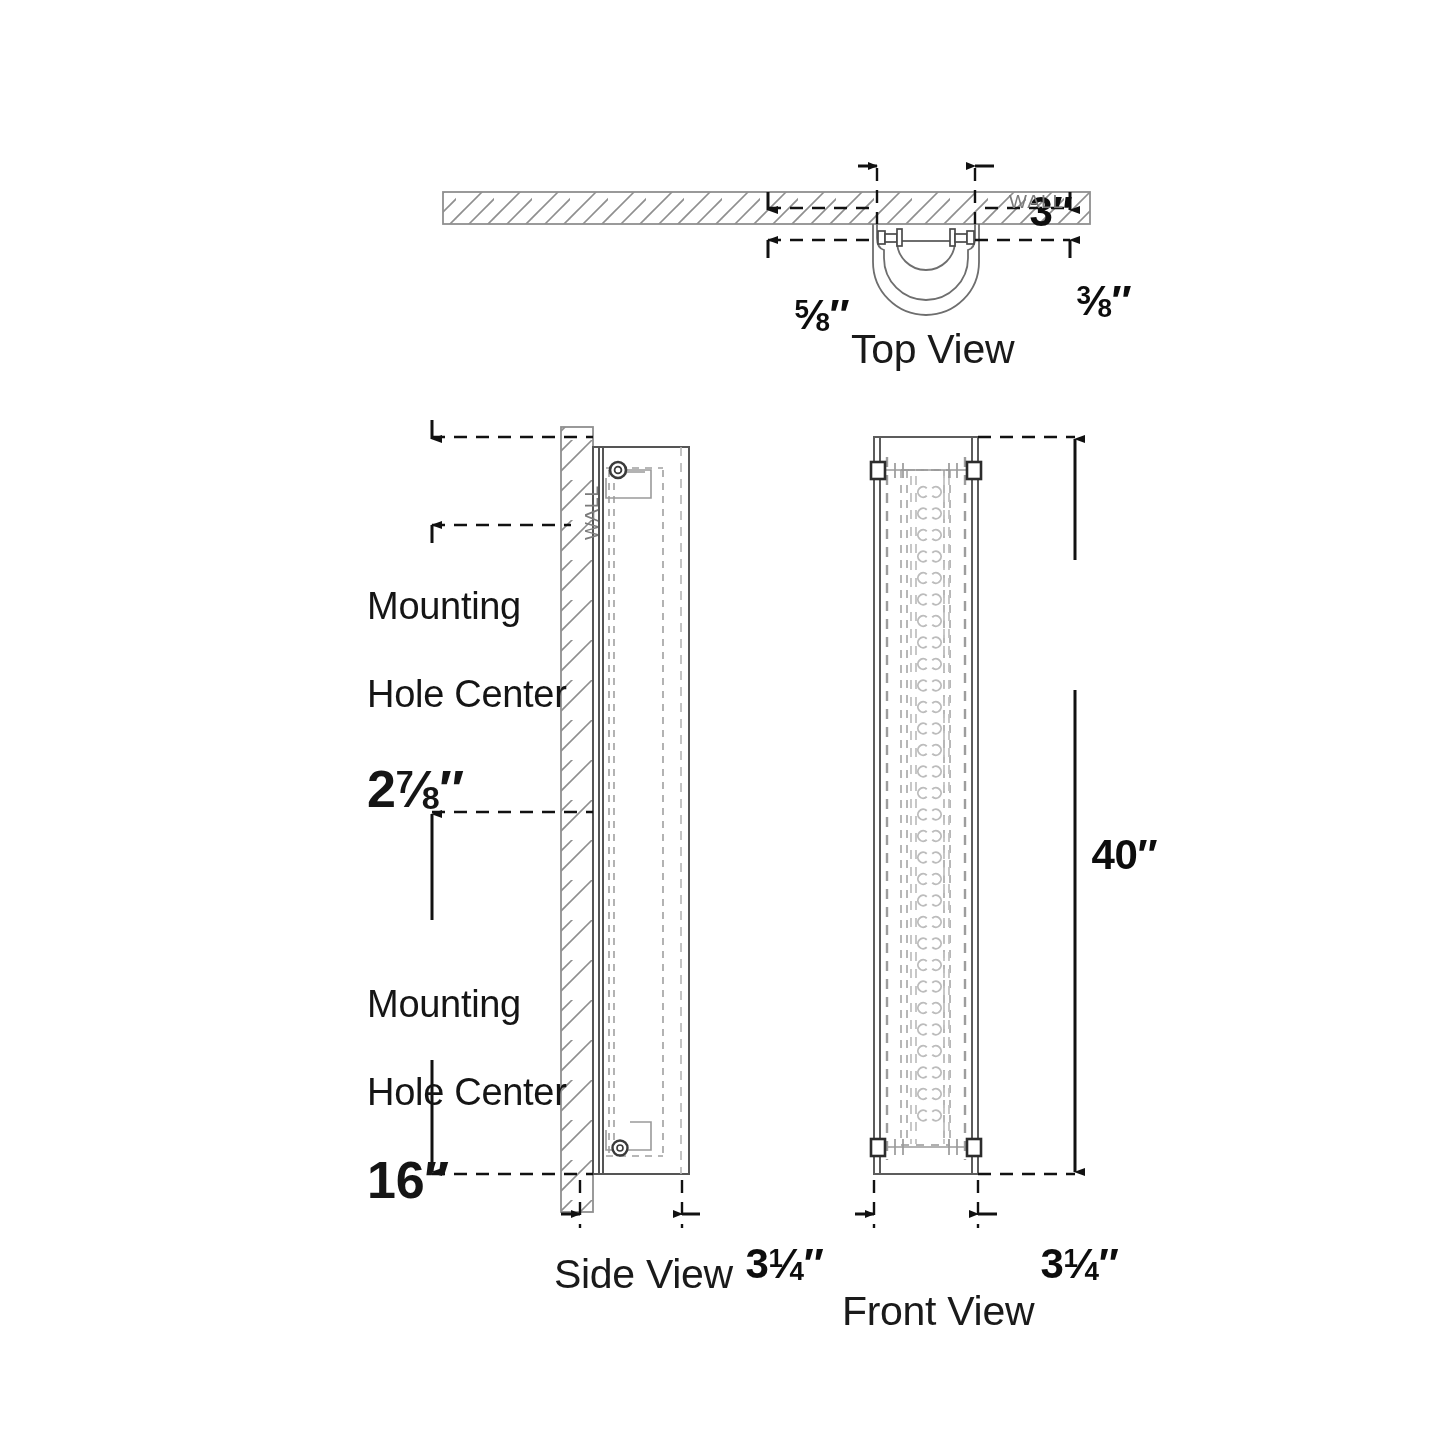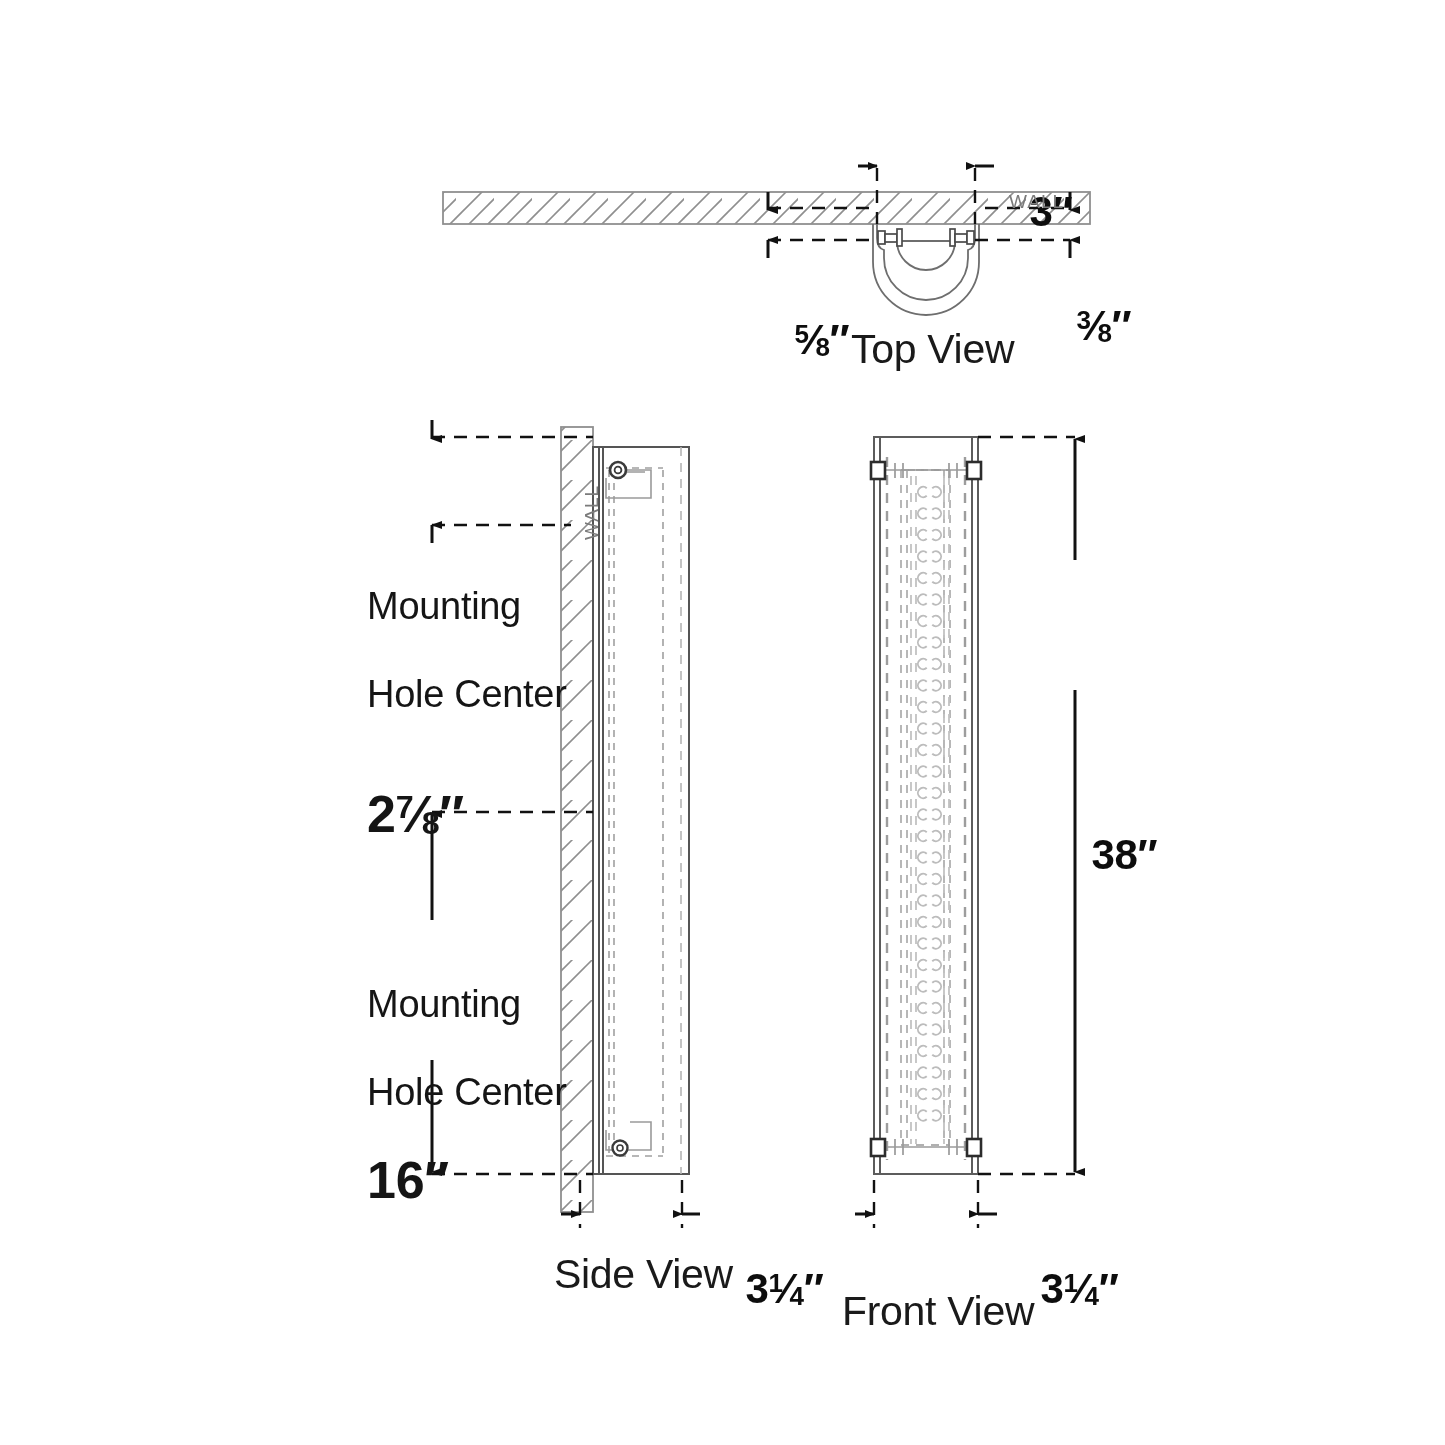--- a/index.html
+++ b/index.html
@@ -70,21 +70,20 @@
     font-weight: 400;
     letter-spacing: 1px;
     transform: rotate(-90deg);
     transform-origin: left top;
   }
   
   .frac {
     display: inline-block;
     position: relative;
     font-weight: 700;
-    margin-top: 25px;
   }
   .frac .num {
     font-size: 0.62em;
     vertical-align: 0.42em;
   }
   .frac .sl {
     font-size: 1.0em;
     padding: 0 -1px;
   }
   .frac .den {
@@ -397,21 +396,21 @@
     <span class="note-dim"><span>16</span><span class="inch">″</span></span>
   </div>
 
   <div class="txt dim-label" style="left:700px; top:1192px;">
     <span>3</span><span class="frac"><span class="num">1</span><span class="sl">⁄</span><span class="den">4</span></span><span class="inch">″</span>
   </div>
 
   <div class="txt view-label" style="left:554px; top:1251px;">Side View</div>
 
   <div class="txt dim-label" style="left:1046px; top:783px;">
-    <span>38</span><span class="inch">″</span>
+    <span>40</span><span class="inch">″</span>
   </div>
 
   <div class="txt dim-label" style="left:995px; top:1192px;">
     <span>3</span><span class="frac"><span class="num">1</span><span class="sl">⁄</span><span class="den">4</span></span><span class="inch">″</span>
   </div>
 
   <div class="txt view-label" style="left:842px; top:1288px;">Front View</div>
 
 </div>
 

